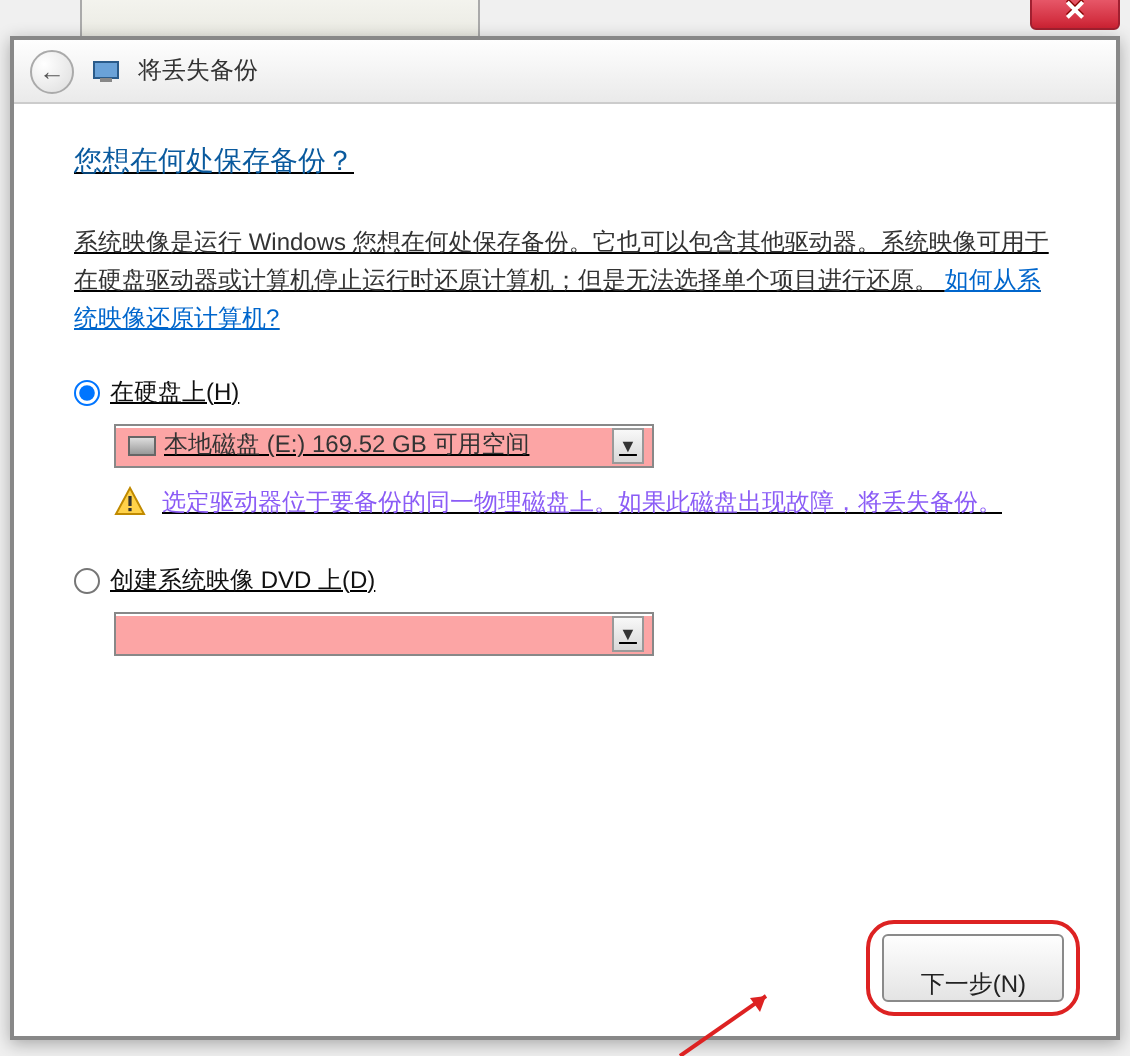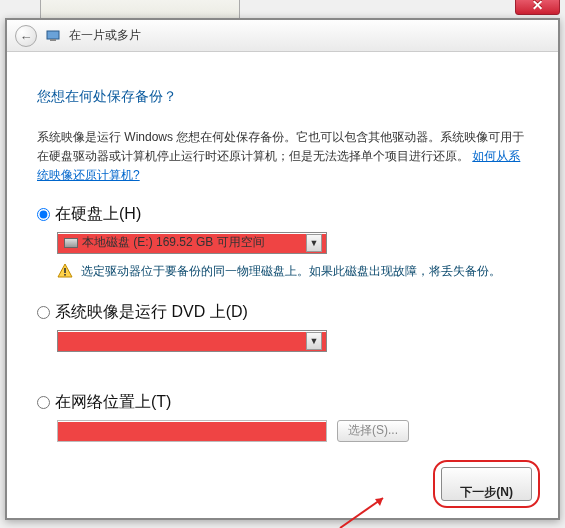--- a/index.html
+++ b/index.html
@@ -9,46 +9,46 @@
     
     .close-btn { position: absolute; top: -5px; right: 5px; width: 45px; height: 20px; background: linear-gradient(to bottom, #e67, #c23); border: 1px solid #a02030; border-radius: 0 0 3px 3px; color: #fff; text-align: center; line-height: 18px; font-size: 14px; font-weight: bold; text-shadow: 0 -1px 0 #800; }
     
     .main-window { position: absolute; top: 18px; left: 5px; width: 555px; height: 502px; background: #fff; border: 2px solid #888; box-shadow: 0 2px 8px rgba(0,0,0,0.3); }
     
     .titlebar { height: 32px; background: linear-gradient(to bottom, #fefefe, #eaeaea); border-bottom: 1px solid #ccc; display: flex; align-items: center; padding: 0 8px; gap: 8px; }
     .back-btn { width: 22px; height: 22px; border: 1px solid #aaa; border-radius: 50%; background: radial-gradient(circle at 30% 30%, #fff, #ddd); display: flex; align-items: center; justify-content: center; color: #555; font-size: 13px; }
     .app-icon { width: 16px; height: 16px; display: inline-block; }
     .titlebar-text { color: #333; }
     
-    .content { padding: 36px 30px 10px 30px; }
+    .content { padding: 20px 30px 10px 30px; text-decoration: underline; }
     .heading { color: #0a5a9e; font-size: 14px; margin-bottom: 22px; }
     .desc { color: #333; line-height: 1.6; font-size: 12px; margin-bottom: 18px; }
     .link { color: #0066cc; text-decoration: underline; cursor: pointer; }
     
     .option-group { margin-bottom: 20px; }
     .radio-row { display: flex; align-items: center; gap: 5px; margin-bottom: 7px; }
     .radio-row input { margin: 0; }
-    .radio-row label { color: #111; font-size: 16px; }
+    .radio-row label { color: #111; font-size: 12px; }
     
-    .combo { width: 270px; height: 22px; border: 1px solid #888; background: #ef4444; display: flex; align-items: center; padding: 0 4px 0 6px; font-size: 12px; color: #333; justify-content: space-between; box-shadow: inset 0 1px 0 #fff; margin-left: 20px; }
+    .combo { width: 270px; height: 22px; border: 1px solid #888; background: #fca5a5; display: flex; align-items: center; padding: 0 4px 0 6px; font-size: 12px; color: #333; justify-content: space-between; box-shadow: inset 0 1px 0 #fff; margin-left: 20px; }
     .combo .dd { width: 16px; height: 18px; background: linear-gradient(to bottom, #f8f8f8, #d8d8d8); border: 1px solid #999; text-align: center; line-height: 16px; font-size: 9px; color: #333; }
     .disk-icon { width: 14px; height: 10px; background: linear-gradient(to bottom, #ddd, #999); border: 1px solid #666; margin-right: 4px; display: inline-block; vertical-align: middle; }
     
     .warn-row { display: flex; align-items: flex-start; gap: 8px; margin: 8px 0 0 20px; max-width: 470px; }
     .warn-icon { flex-shrink: 0; margin-top: 1px; }
-    .warn-text { color: #0c4a6e; line-height: 1.5; font-size: 12px; }
+    .warn-text { color: #8b5cf6; line-height: 1.5; font-size: 12px; }
     
     .dvd-block { margin-top: 12px; }
     .loc-block { margin-top: 40px; }
     .sel-row { display: flex; align-items: center; gap: 10px; margin-left: 20px; }
     .sel-row .combo { margin-left: 0; width: 270px; }
     .browse-btn { height: 22px; padding: 0 10px; border: 1px solid #aaa; background: linear-gradient(to bottom, #fff, #e6e6e6); color: #888; border-radius: 3px; font-size: 12px; }
     
     .footer { position: absolute; bottom: 10px; right: 18px; display: flex; gap: 12px; align-items: center; }
-    .btn { height: 21px; padding: 16px 18px; border: 1px solid #8a8a8a; background: linear-gradient(to bottom, #fefefe, #e4e4e4); border-radius: 3px; font-size: 12px; color: #222; cursor: pointer; font-weight: bold; }
+    .btn { height: 21px; padding: 16px 18px; border: 1px solid #8a8a8a; background: linear-gradient(to bottom, #fefefe, #e4e4e4); border-radius: 3px; font-size: 12px; color: #222; cursor: pointer; }
     .highlight-ring { border: 2px solid #d22; border-radius: 14px; padding: 5px 6px; display: inline-flex; }
     
     .arrow-annot { position: absolute; bottom: -2px; right: 170px; pointer-events: none; }
   </style>
 </head>
 <body>
 
 <div class="window-behind"></div>
 <div class="close-btn">✕</div>
 
@@ -56,21 +56,21 @@
   <div class="titlebar">
     <div class="back-btn">
       <span>←</span>
     </div>
     <span class="app-icon">
       <svg viewBox="0 0 16 16" width="16" height="16">
         <rect x="2" y="3" width="12" height="8" fill="#6aa2d8" stroke="#2a5b8a"></rect>
         <rect x="5" y="11" width="6" height="2" fill="#888"></rect>
       </svg>
     </span>
-    <span class="titlebar-text">在一片或多片</span>
+    <span class="titlebar-text">将丢失备份</span>
   </div>
 
   <div class="content">
     <div class="heading">您想在何处保存备份？</div>
     <div class="desc">
       <span>系统映像是运行 Windows 您想在何处保存备份。它也可以包含其他驱动器。系统映像可用于在硬盘驱动器或计算机停止运行时还原计算机；但是无法选择单个项目进行还原。</span>
       <a class="link">如何从系统映像还原计算机?</a>
     </div>
 
     <div class="option-group">
@@ -90,40 +90,28 @@
               <rect x="7.2" y="11" width="1.6" height="1.6" fill="#333"></rect>
             </svg>
         </span>
         <div class="warn-text">选定驱动器位于要备份的同一物理磁盘上。如果此磁盘出现故障，将丢失备份。</div>
       </div>
     </div>
 
     <div class="option-group dvd-block">
       <div class="radio-row">
         <input type="radio" name="dest" style="">
-        <label>系统映像是运行 DVD 上(D)</label>
+        <label>创建系统映像 DVD 上(D)</label>
       </div>
       <div class="combo">
         <span></span>
         <span class="dd">▼</span>
       </div>
     </div>
 
-    <div class="option-group loc-block">
-      <div class="radio-row">
-        <input type="radio" name="dest" style="">
-        <label>在网络位置上(T)</label>
-      </div>
-      <div class="sel-row">
-        <div class="combo" style="border:1px solid #bbb;">
-          <span></span>
-        </div>
-        <button class="browse-btn">选择(S)...</button>
-      </div>
-    </div>
   </div>
 
   <div class="footer">
     <span class="highlight-ring">
       <button class="btn">下一步(N)</button>
     </span>
   </div>
 </div>
 
 <svg class="arrow-annot" width="60" height="40">

